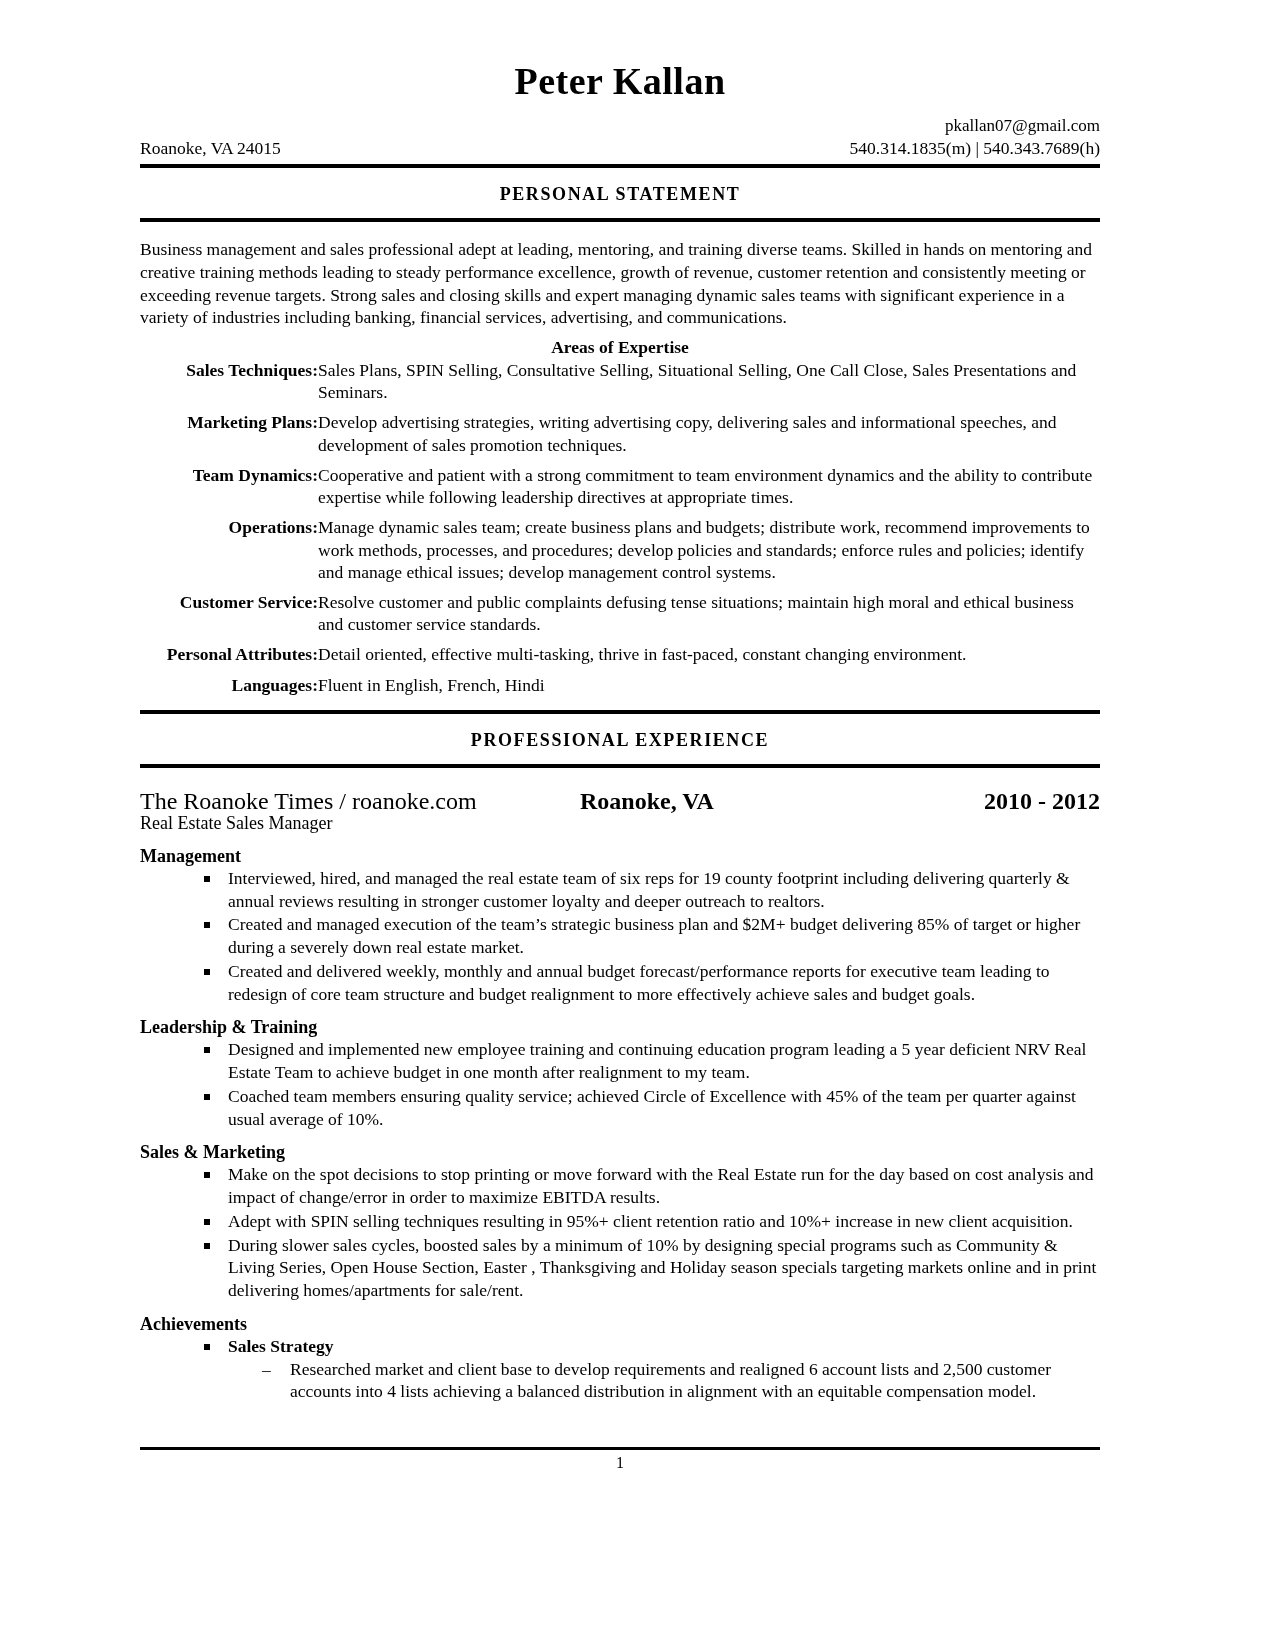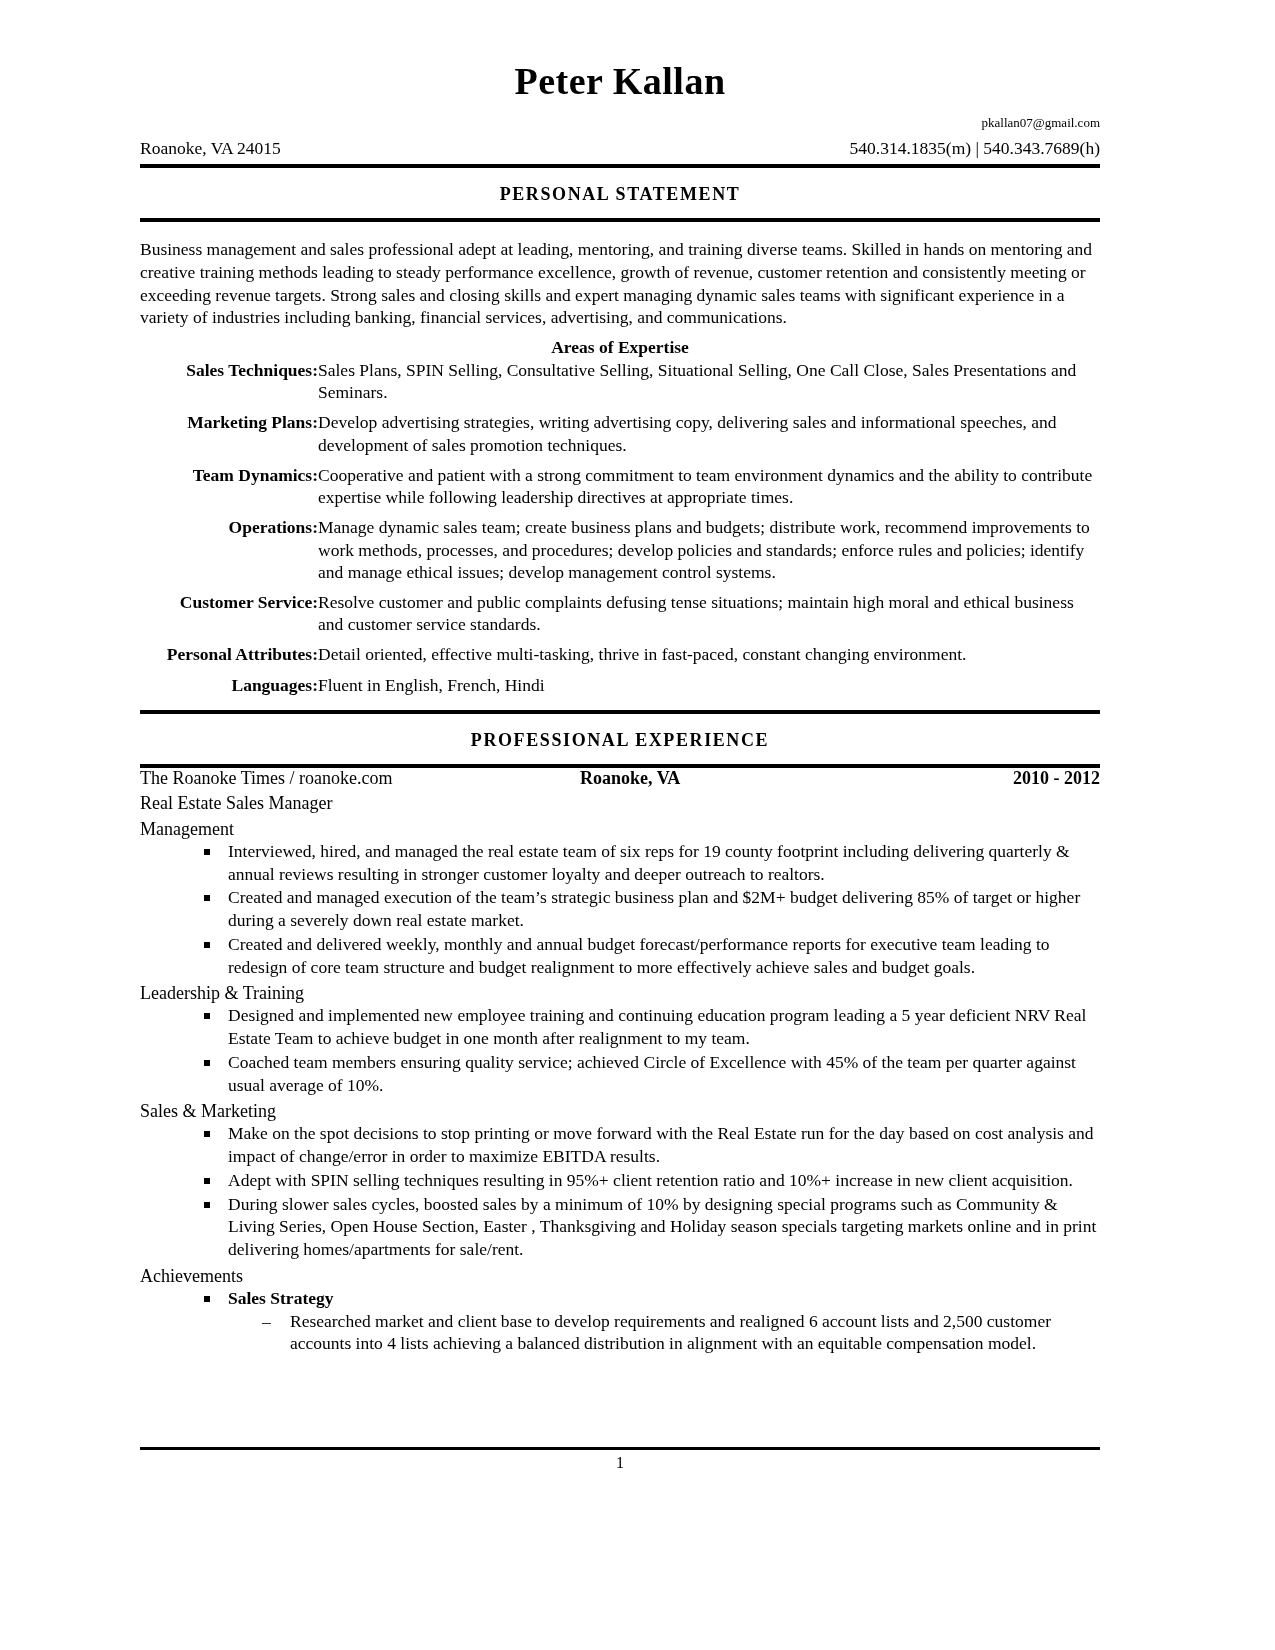--- a/index.html
+++ b/index.html
@@ -42,21 +42,21 @@
   }
   .contact-block {
     margin-top: 16px;
     position: relative;
     height: 48px;
   }
   .contact-email {
     position: absolute;
     right: 0;
     top: 0;
-    font-size: 13px;
+    font-size: 17px;
     line-height: 1.15;
     white-space: nowrap;
   }
   .contact-phones {
     position: absolute;
     right: 0;
     top: 22px;
     font-size: 17.5px;
     line-height: 1.15;
     white-space: nowrap;
@@ -121,21 +121,22 @@
     width: 178px;
     padding-right: 8px;
   }
   td.ex-value {
     text-align: left;
   }
 
   
   .job-header {
     position: relative;
-    font-size: 18px;
+    font-size: 24px;
+    margin-top: 20px;
     height: 24px;
   }
   .job-company {
     position: absolute;
     left: 0;
     top: 0;
     white-space: nowrap;
   }
   .job-location {
     position: absolute;
@@ -151,22 +152,22 @@
     font-weight: bold;
     white-space: nowrap;
   }
   .job-title {
     font-size: 18px;
     font-weight: normal;
     margin-top: 1px;
   }
   .group-head {
     font-size: 18px;
-    font-weight: normal;
-    margin-top: 5px;
+    font-weight: bold;
+    margin-top: 12px;
   }
   ul.bullets {
     list-style: none;
     margin: 0;
     padding: 0 0 0 62px;
   }
   ul.bullets > li {
     position: relative;
     font-size: 17.5px;
     line-height: 1.30;

